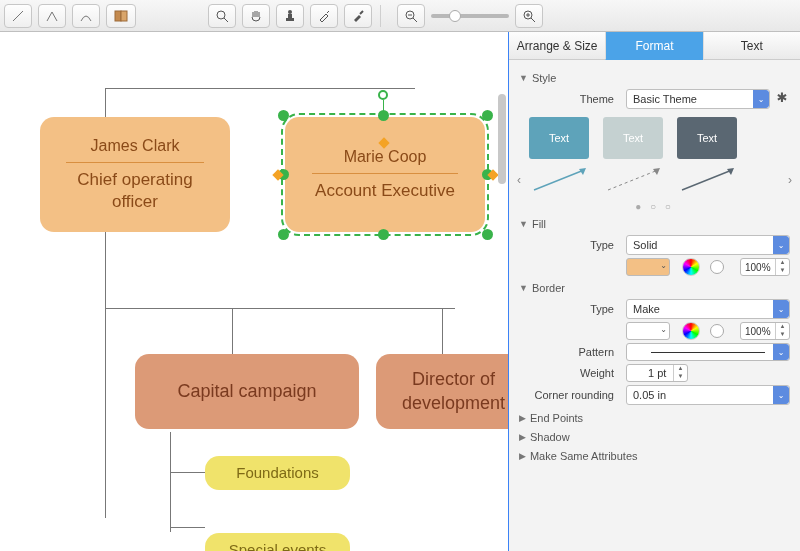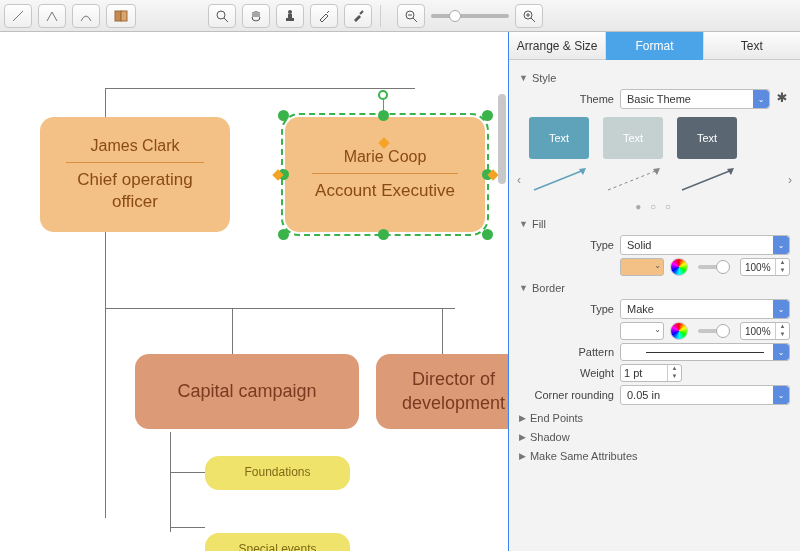--- a/index.html
+++ b/index.html
@@ -15,35 +15,35 @@
 .canvas-wrap { flex: 1; position: relative; overflow: hidden; background: #fff; }
 .canvas { position: absolute; left: 0; top: 0; width: 100%; height: 100%; }
 .scrollv { position: absolute; right: 0; top: 42px; width: 10px; height: 200px; }
 .scrollv .thumb { width: 8px; height: 90px; background: #c8c8c8; border-radius: 4px; margin-top: 20px; }
 .node { position: absolute; border-radius: 14px; display: flex; flex-direction: column; align-items: center; justify-content: center; padding: 10px 14px; text-align: center; color: #8a4a18; font-size: 16px; line-height: 1.3; }
 .node .name { font-size: 16px; margin-bottom: 3px; }
 .node .role { font-size: 17px; }
 .node .uline { border-top: 1px solid #d88f40; width: 85%; margin: 3px auto 6px; }
 .orange { background: #f3c085; }
 .rust { background: #dc9a77; color: #7a3a1f; font-size: 18px; }
-.yellow { background: #f0e36b; color: #7e6a16; border-radius: 14px; font-size: 12px; }
+.yellow { background: #f0e36b; color: #7e6a16; border-radius: 14px; font-size: 15px; }
 .selected { outline: 2px dashed #39b34a; outline-offset: 2px; }
 .handle { position: absolute; width: 11px; height: 11px; background: #39b34a; border-radius: 50%; }
 .rot { position: absolute; width: 10px; height: 10px; border: 2px solid #39b34a; border-radius: 50%; background: #fff; }
 .connect-dot { position: absolute; width: 8px; height: 8px; background: #f4a325; transform: rotate(45deg); }
 .line { position: absolute; background: #777; }
 .panel { width: 292px; background: #f3f3f3; border-left: 1px solid #3b82f6; font-size: 12px; color: #333; overflow: hidden; }
 .tabs { display: flex; height: 28px; }
 .tab { flex: 1; display: flex; align-items: center; justify-content: center; background: linear-gradient(#fdfdfd,#eaeaea); border-bottom: 1px solid #ccc; border-left: 1px solid #ddd; font-size: 12px; }
 .tab:first-child { border-left: none; }
 .tab.active { background: #4ba3e8; color: #fff; border-bottom: 1px solid #4ba3e8; }
 .pbody { padding: 6px 10px 10px; }
 .sect-h { display: flex; align-items: center; gap: 4px; font-size: 11px; color: #555; margin: 6px 0 5px; }
 .sect-h .tri { font-size: 9px; color: #777; }
-.row { display: flex; align-items: center; margin: 3px 0; gap: 6px; }
+.row { display: flex; align-items: center; margin: 3px 0; gap: 12px; }
 .lbl { width: 95px; font-size: 11px; color: #444; text-align: right; }
 .ctrl { flex: 1; display: flex; align-items: flex-start; gap: 4px; }
 .select { flex: 1; height: 20px; background: #fff; border: 1px solid #bfbfbf; border-radius: 3px; position: relative; padding: 0 20px 0 6px; font-size: 11px; display: flex; align-items: center; overflow: hidden; }
 .select .cap { position: absolute; right: 0; top: 0; width: 16px; height: 100%; background: #5c8be0; border-radius: 0 3px 3px 0; display: flex; align-items: center; justify-content: center; color: #fff; font-size: 8px; }
 .gear { width: 16px; height: 16px; display: flex; align-items: center; justify-content: center; color: #555; font-size: 13px; }
 .thumbs { display: flex; gap: 14px; margin: 8px 0 4px; align-items: flex-start; position: relative; padding: 0 10px; }
 .thumb-box { width: 60px; height: 42px; display: flex; align-items: center; justify-content: center; color: #fff; font-size: 11px; border-radius: 3px; }
 .t1 { background: #5ea3ba; }
 .t2 { background: #c5d1d1; }
 .t3 { background: #5a6772; }
@@ -59,21 +59,21 @@
 .white-sw { background: #fff; }
 .cwheel { width: 18px; height: 18px; border-radius: 50%; background: conic-gradient(red,yellow,lime,cyan,blue,magenta,red); border: 1px solid #ccc; }
 .opslider { flex: 1; height: 4px; background: #c6c6c6; border-radius: 2px; position: relative; margin: 0 4px; }
 .opslider .k { position: absolute; right: 0; top: -5px; width: 14px; height: 14px; background: #fff; border: 1px solid #aaa; border-radius: 50%; }
 .pct { width: 50px; height: 18px; background: #fff; border: 1px solid #bbb; border-radius: 3px; display: flex; align-items: center; padding: 0 16px 0 4px; font-size: 10px; position: relative; }
 .pct .st { position: absolute; right: 0; top: 0; width: 14px; height: 100%; display: flex; flex-direction: column; }
 .pct .st span { flex:1; font-size: 6px; text-align: center; color: #666; border-left: 1px solid #ccc; }
 .patbox { flex: 1; height: 18px; background: #fff; border: 1px solid #bbb; border-radius: 3px; display: flex; align-items: center; justify-content: center; position: relative; }
 .patbox .ln { width: 70%; height: 1px; background: #333; }
 .patbox .cap2 { position: absolute; right: 0; top: 0; width: 16px; height: 100%; background: #5c8be0; border-radius: 0 3px 3px 0; display:flex;align-items:center;justify-content:center;color:#fff;font-size:8px; }
-.spin { width: 62px; height: 18px; background: #fff; border: 1px solid #bbb; border-radius: 3px; display: flex; align-items: center; padding: 0 14px 0 3px; font-size: 11px; position: relative; }
+.spin { width: 62px; height: 18px; background: #fff; border: 1px solid #bbb; border-radius: 3px; display: flex; align-items: center; padding: 0 14px 0 21px; font-size: 11px; position: relative; }
 .spin .ar { position: absolute; right: 0; top: 0; width: 14px; height: 100%; display: flex; flex-direction: column; border-left: 1px solid #ccc; }
 .spin .ar span { flex:1; font-size:6px; text-align:center; color:#666; }
 .collapsed { display: flex; align-items: center; gap: 4px; font-size: 11px; color: #555; margin: 7px 0; }
 .collapsed .rtri { font-size: 9px; color: #777; }
 </style>
 </head>
 <body>
 
 <div class="toolbar">
   <div class="tbtn">

